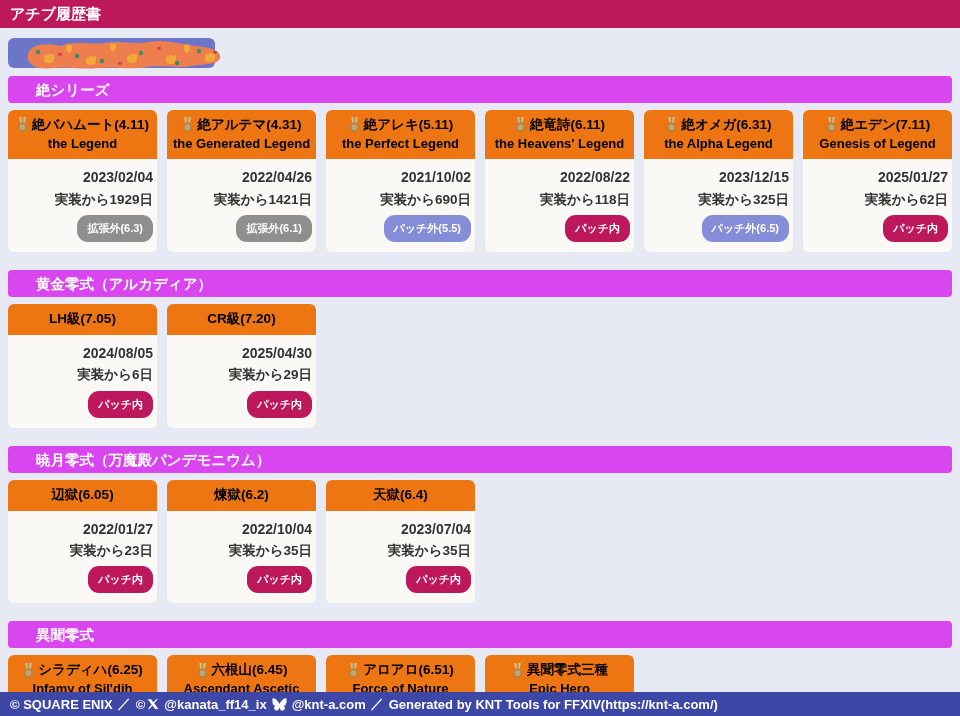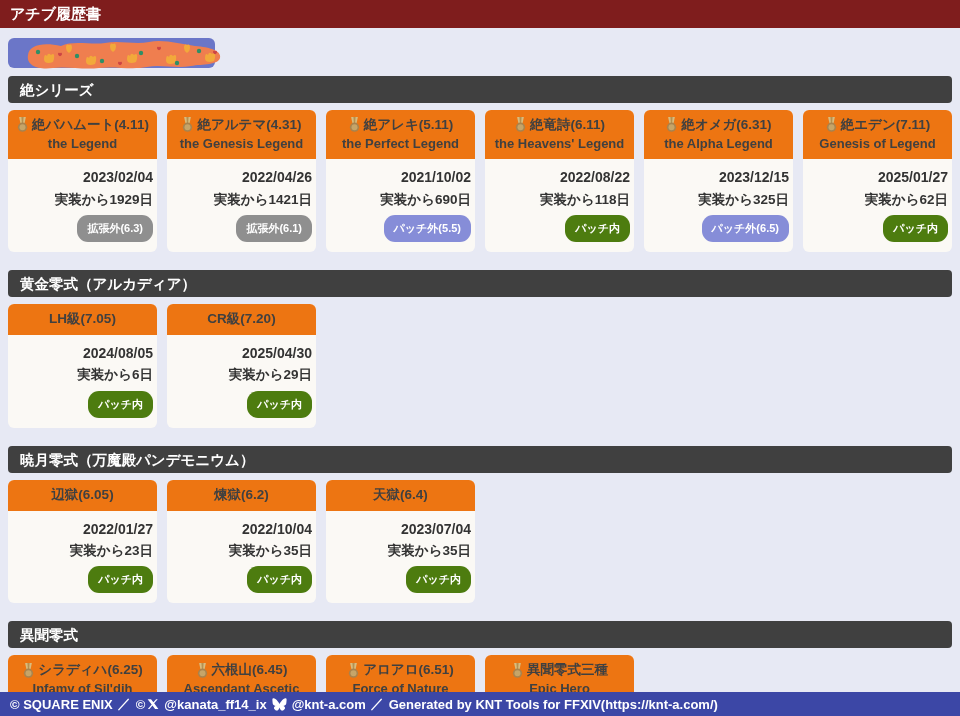--- a/index.html
+++ b/index.html
@@ -4,65 +4,65 @@
 <style>
   * { box-sizing: border-box; margin: 0; padding: 0; }
   html,body { width: 960px; height: 716px; }
   body {
     font-family: "Liberation Sans", "DejaVu Sans", sans-serif;
     background: #e7e9f4;
     position: relative;
     overflow: hidden;
   }
   .topbar {
-    background: #7f1d1d;
+    background: #be185d;
     color: #fff;
     height: 28px;
     display: flex;
     align-items: center;
     padding: 0 10px;
     font-size: 15px;
     font-weight: bold;
   }
   .page { padding: 6px 8px 0 8px; }
   .nameplate {
     width: 207px;
     height: 30px;
     background: #6b76c8;
     border-radius: 6px;
     margin: 4px 0 8px 0;
     position: relative;
   }
   .nameplate svg { position: absolute; left: 6px; top: -2px; overflow: visible; }
   .section-header {
-    background: #404040;
+    background: #d946ef;
     color: #fff;
     font-weight: bold;
     font-size: 14.5px;
     border-radius: 4px;
-    padding: 5px 12px;
+    padding: 5px 28px;
     height: 27px;
     margin-bottom: 7px;
   }
   .cards {
     display: flex;
     gap: 10px;
     align-items: flex-start;
     margin-bottom: 18px;
   }
   .card {
     width: 149px;
     background: #fbf9f5;
     border-radius: 6px;
     overflow: hidden;
     flex: 0 0 auto;
   }
   .card-header {
     background: #ed7512;
-    color: #404040;
+    color: #000000;
     text-align: center;
     font-weight: bold;
     padding: 5px 2px 6px 2px;
   }
   .card-title {
     font-size: 13.5px;
     line-height: 1.45;
     display: flex;
     align-items: center;
     justify-content: center;
@@ -77,21 +77,21 @@
     display: inline-block;
     color: #fff;
     font-size: 11px;
     font-weight: bold;
     border-radius: 11px;
     padding: 8px 10px;
     line-height: 1;
   }
   .badge.gray   { background: #8f8f8f; }
   .badge.purple { background: #868dd8; }
-  .badge.orange { background: #4d7c0f; }
+  .badge.orange { background: #be185d; }
   .footer {
     position: absolute;
     left: 0; bottom: 0;
     width: 100%;
     height: 24px;
     background: #3c47a6;
     color: #fff;
     font-size: 13px;
     font-weight: bold;
     display: flex;
@@ -162,21 +162,21 @@
           <div class="card-header">
             <div class="card-title">
               <svg class="medal-icon" width="13" height="15" viewBox="0 0 13 15" aria-hidden="true">
     <path d="M3.1 0 h6.8 l-1.4 6.4 h-4 z" fill="#d9bc7e"></path>
     <path d="M5.4 0 h2.2 l-0.5 6.4 h-1.2 z" fill="#b59050"></path>
     <circle cx="6.5" cy="10.2" r="4.6" fill="#a8834e"></circle>
     <circle cx="6.5" cy="10.2" r="3" fill="#c6a569"></circle>
   </svg>
               <span>絶アルテマ(4.31)</span>
             </div>
-            <div class="card-subtitle">the Genesis Legend</div>
+            <div class="card-subtitle">the Generated Legend</div>
           </div>
           <div class="card-body">
             <div class="card-date">2022/04/26</div>
             <div class="card-days">実装から1421日</div>
             <div class="badge-wrap"><span class="badge gray">拡張外(6.1)</span></div>
           </div>
         </div>
         <div class="card">
           <div class="card-header">
             <div class="card-title">

